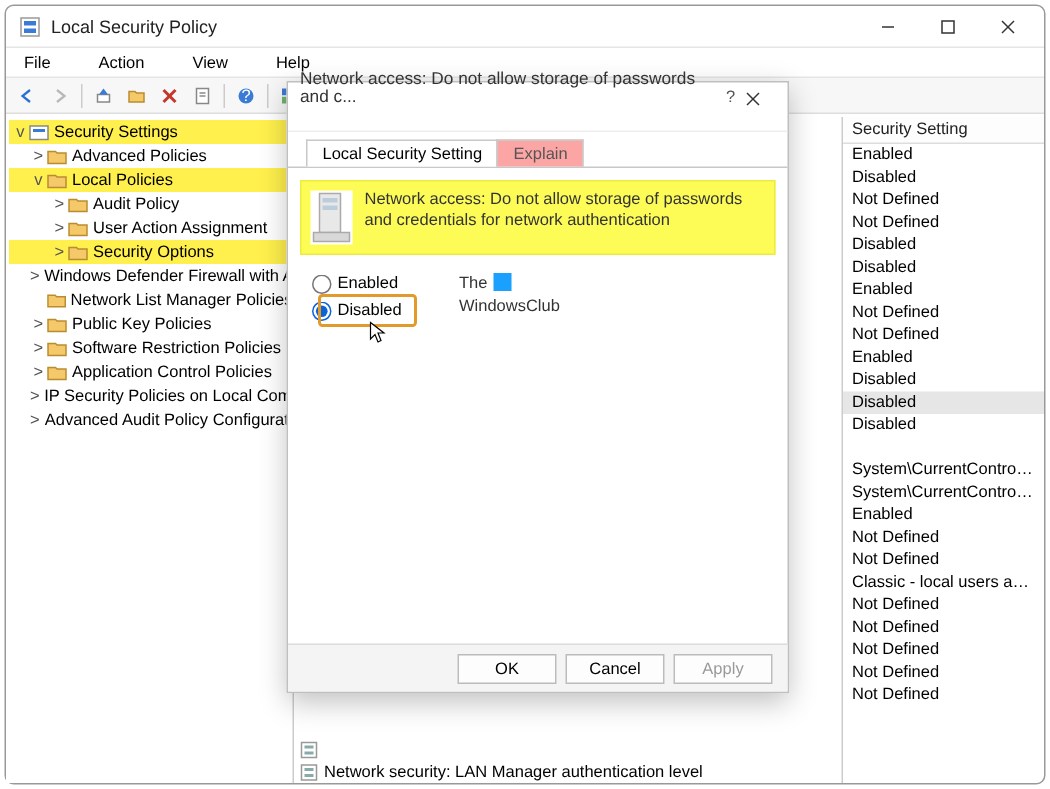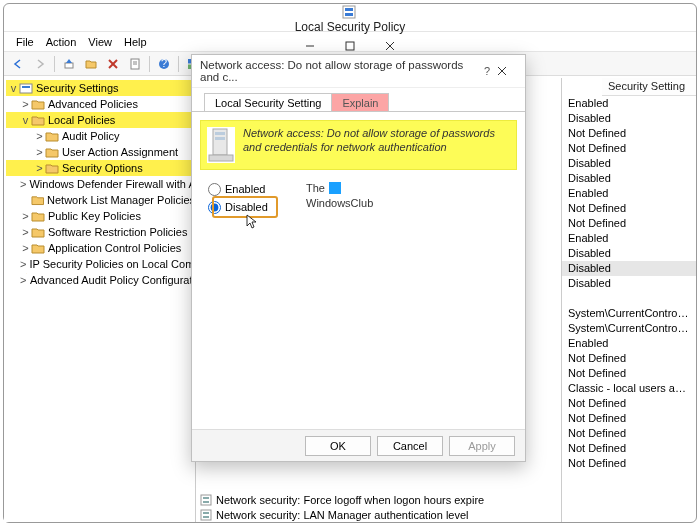--- a/index.html
+++ b/index.html
@@ -1,26 +1,26 @@
 <!DOCTYPE html>
 <html><head>
 <meta charset="utf-8">
 <style>
 * { box-sizing: border-box; margin: 0; padding: 0; font-family: "Segoe UI", Tahoma, sans-serif; font-size: 11px; }
 body { background: #fff; width: 700px; height: 526px; overflow: hidden; position: relative; }
 
 
 .win { position:absolute; left:3px; top:3px; width:694px; height:520px; border:1px solid #999; border-radius:6px; background:#fff; }
-.titlebar { height:28px; display:flex; align-items:center; padding:0 4px; border-bottom:1px solid #e5e5e5;flex-direction:column;}
+.titlebar { height:28px; display:flex; align-items:center; padding:0 4px; border-bottom:1px solid #e5e5e5;}
 .titlebar .ticon { width:16px; height:16px; margin:0 6px 0 4px; }
 .titlebar .ttext { flex:1; font-size:12px; color:#222;}
 .winbtns { display:flex; }
 .winbtn { width:40px; height:24px; display:flex; align-items:center; justify-content:center; color:#333; }
 
-.menubar { height:20px; display:flex; align-items:center; padding:0 6px; gap:0; border-bottom:1px solid #e5e5e5;}
+.menubar { height:20px; display:flex; align-items:center; padding:0 6px; gap:20px; border-bottom:1px solid #e5e5e5;}
 .menubar span { padding:2px 6px; }
 
 .toolbar { height:24px; display:flex; align-items:center; padding:0 4px; gap:2px; border-bottom:1px solid #ddd; background:#f7f7f7;}
 .tb { width:20px; height:20px; display:flex; align-items:center; justify-content:center; color:#444;}
 .tbsep { width:1px; height:16px; background:#ccc; margin:0 2px;}
 
 .body { position:absolute; left:0; top:74px; right:0; bottom:0; display:flex; }
 
 
 .tree { width:192px; border-right:1px solid #ccc; overflow:hidden; padding:2px 0 0 2px; background:#fff;}
@@ -29,38 +29,38 @@
 .tnode .ficon { width:14px; height:14px; margin-right:3px;}
 .hl-root { background: #fff04d; }
 .hl-lp { background: #fff04d; }
 .ind1 { padding-left: 14px; }
 .ind2 { padding-left: 28px; }
 
 
 .rightcols { flex:1; display:flex; }
 .midcol { flex:1; border-right:1px solid #ccc; position:relative; overflow:hidden;}
 .valcol { width:134px; overflow:hidden;}
-.colhead { height:18px; border-bottom:1px solid #ddd; background:#fdfdfd; padding:2px 6px; font-size:11px; color:#222;margin-left:40px;}
+.colhead { height:18px; border-bottom:1px solid #ddd; background:#fdfdfd; padding:2px 6px; font-size:11px; color:#222;}
 .vrow { height:15px; padding:1px 6px; white-space:nowrap; overflow:hidden; text-overflow:ellipsis;}
 .vrow.sel { background:#e6e6e6; }
 .listrow { height:15px; display:flex; align-items:center; padding-left:4px; gap:4px; white-space:nowrap;}
 .listrow .licon { width:12px; height:12px; display:inline-block;}
 .bottomlist { position:absolute; left:0; right:0; bottom:0; }
 
 
 .dlg { position:absolute; left:191px; top:54px; width:335px; height:408px; background:#fff; border:1px solid #bfbfbf; box-shadow:0 6px 18px rgba(0,0,0,.25); }
-.dlgtitle { height:26px; display:flex; align-items:center; padding:16px 8px; border-bottom:1px solid #eee;}
+.dlgtitle { height:26px; display:flex; align-items:flex-end; padding:16px 8px; border-bottom:1px solid #eee;}
 .dlgtitle .dt { flex:1; color:#333; font-size:11.5px;}
 .dlgtitle .hc { width:20px; text-align:center; color:#555;}
 .tabs { height:24px; display:flex; align-items:flex-end; padding:0 12px; border-bottom:1px solid #c8c8c8;}
 .tab { padding:3px 10px 2px 10px; border:1px solid #c8c8c8; border-bottom:none; background:#fff; margin-right:-1px; font-size:11px;}
 .tab.inactive { background:#fca5a5; color:#555;}
 .dlghead { margin:8px; padding:6px; display:flex; gap:8px; background:#fdfc57; border:1px solid #eceb3e;}
 .dlghead .srv { width:28px; height:36px; background:#fff; flex:none;}
-.dlghead .htxt { font-size:11px; color:#333; line-height:1.25;font-style:italic;}
+.dlghead .htxt { font-size:11px; color:#333; line-height:1.25;}
 .radios { margin:10px 10px 0 16px; position:relative;}
 .radio { display:flex; align-items:center; height:18px; gap:4px;}
 .radio input { accent-color:#0a64d8; }
 .focusbox { position:absolute; left:4px; top:16px; width:66px; height:22px; border:2px solid #e19a2b; border-radius:3px; pointer-events:none;}
 .cursor { position:absolute; left:38px; top:34px; width:14px; height:16px; pointer-events:none;}
 .brand { position:absolute; left:98px; top:0px; font-size:14px; color:#333; line-height:1.1;}
 .brand .sq { width:12px; height:12px; background:#1aa0ff; display:inline-block; vertical-align:middle; margin-left:4px;}
 .dlgbtns { position:absolute; left:0; right:0; bottom:0; height:32px; border-top:1px solid #ddd; background:#f4f4f4; display:flex; align-items:center; justify-content:flex-end; gap:6px; padding-right:10px;}
 .dbtn { min-width:66px; height:20px; border:1px solid #bbb; background:#fdfdfd; font-size:11px; display:flex; align-items:center; justify-content:center;}
 .dbtn.dis { color:#9a9a9a; }
@@ -295,21 +295,20 @@
       <div class="midcol">
         <div class="bottomlist" id="bottom-list">
             <div class="listrow">
               <span class="licon">
                 <svg viewBox="0 0 12 12">
                   <rect x="1" y="1" width="10" height="10" fill="#fff" stroke="#999"></rect>
                   <rect x="3" y="3" width="6" height="2" fill="#8aa"></rect>
                   <rect x="3" y="7" width="6" height="2" fill="#8aa"></rect>
                 </svg>
               </span>
-              <span>Network security: Force logoff when logon hours expire</span>
             </div>
             <div class="listrow">
               <span class="licon">
                 <svg viewBox="0 0 12 12">
                   <rect x="1" y="1" width="10" height="10" fill="#fff" stroke="#999"></rect>
                   <rect x="3" y="3" width="6" height="2" fill="#8aa"></rect>
                   <rect x="3" y="7" width="6" height="2" fill="#8aa"></rect>
                 </svg>
               </span>
               <span>Network security: LAN Manager authentication level</span>

